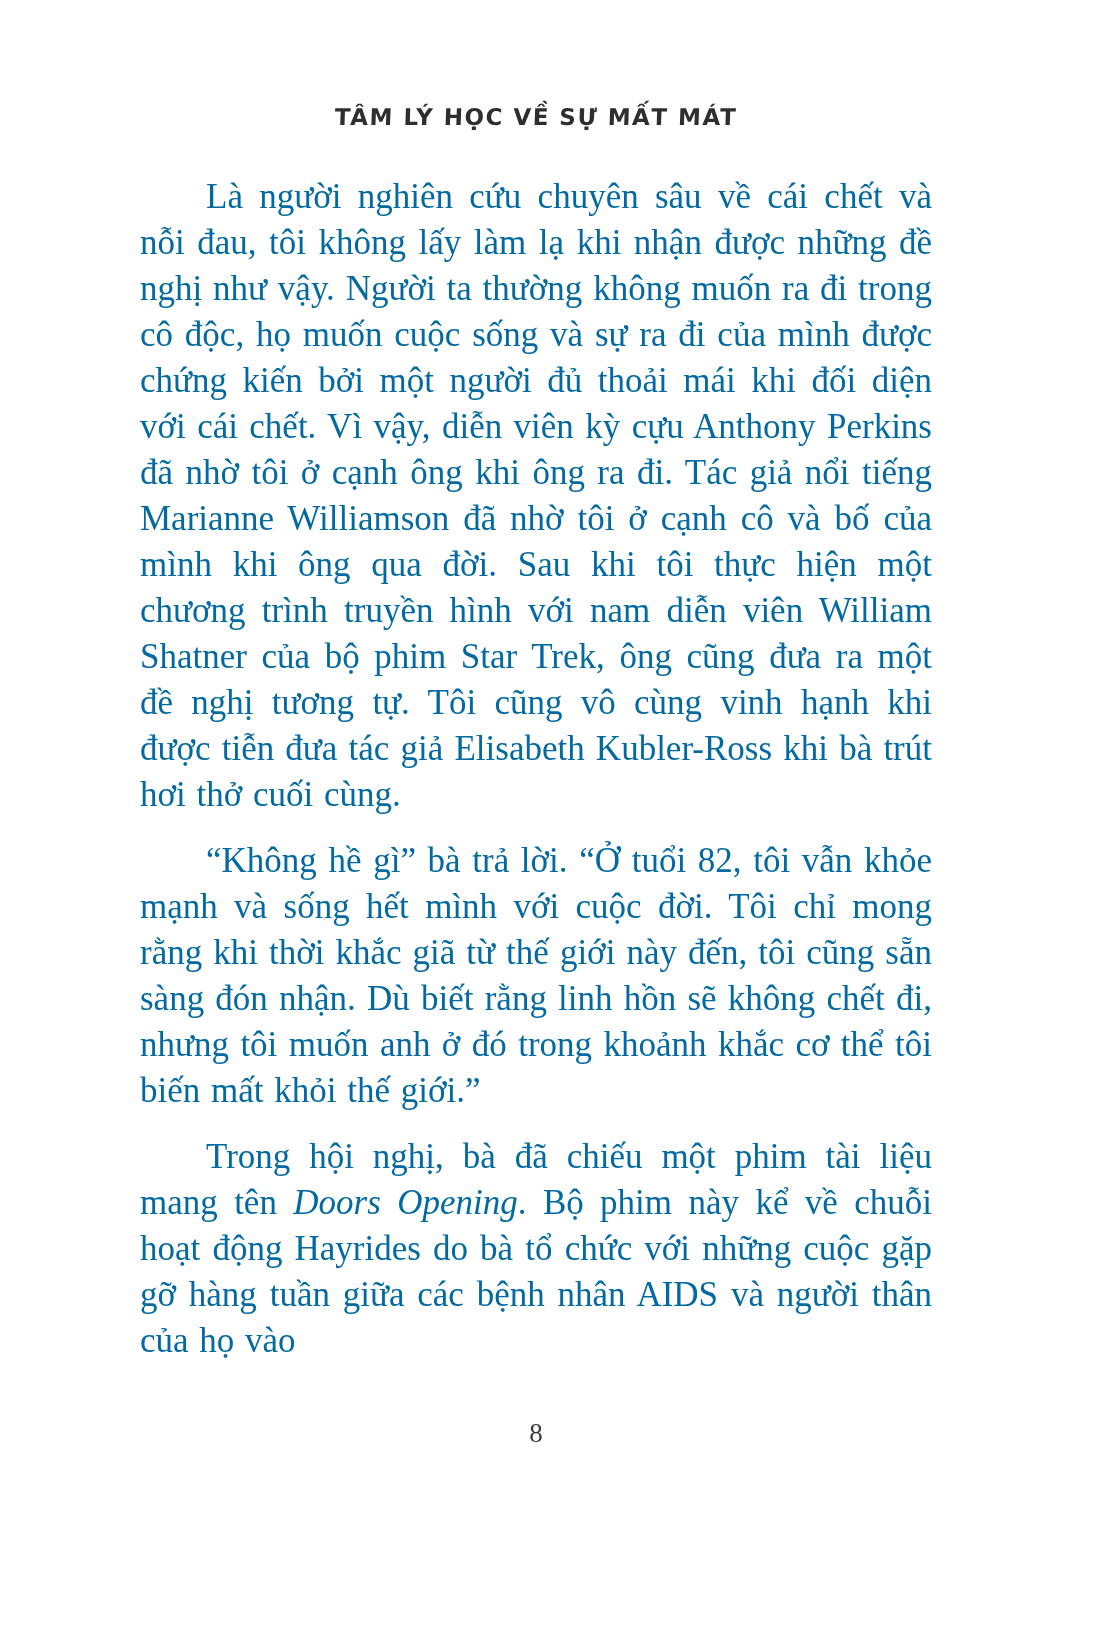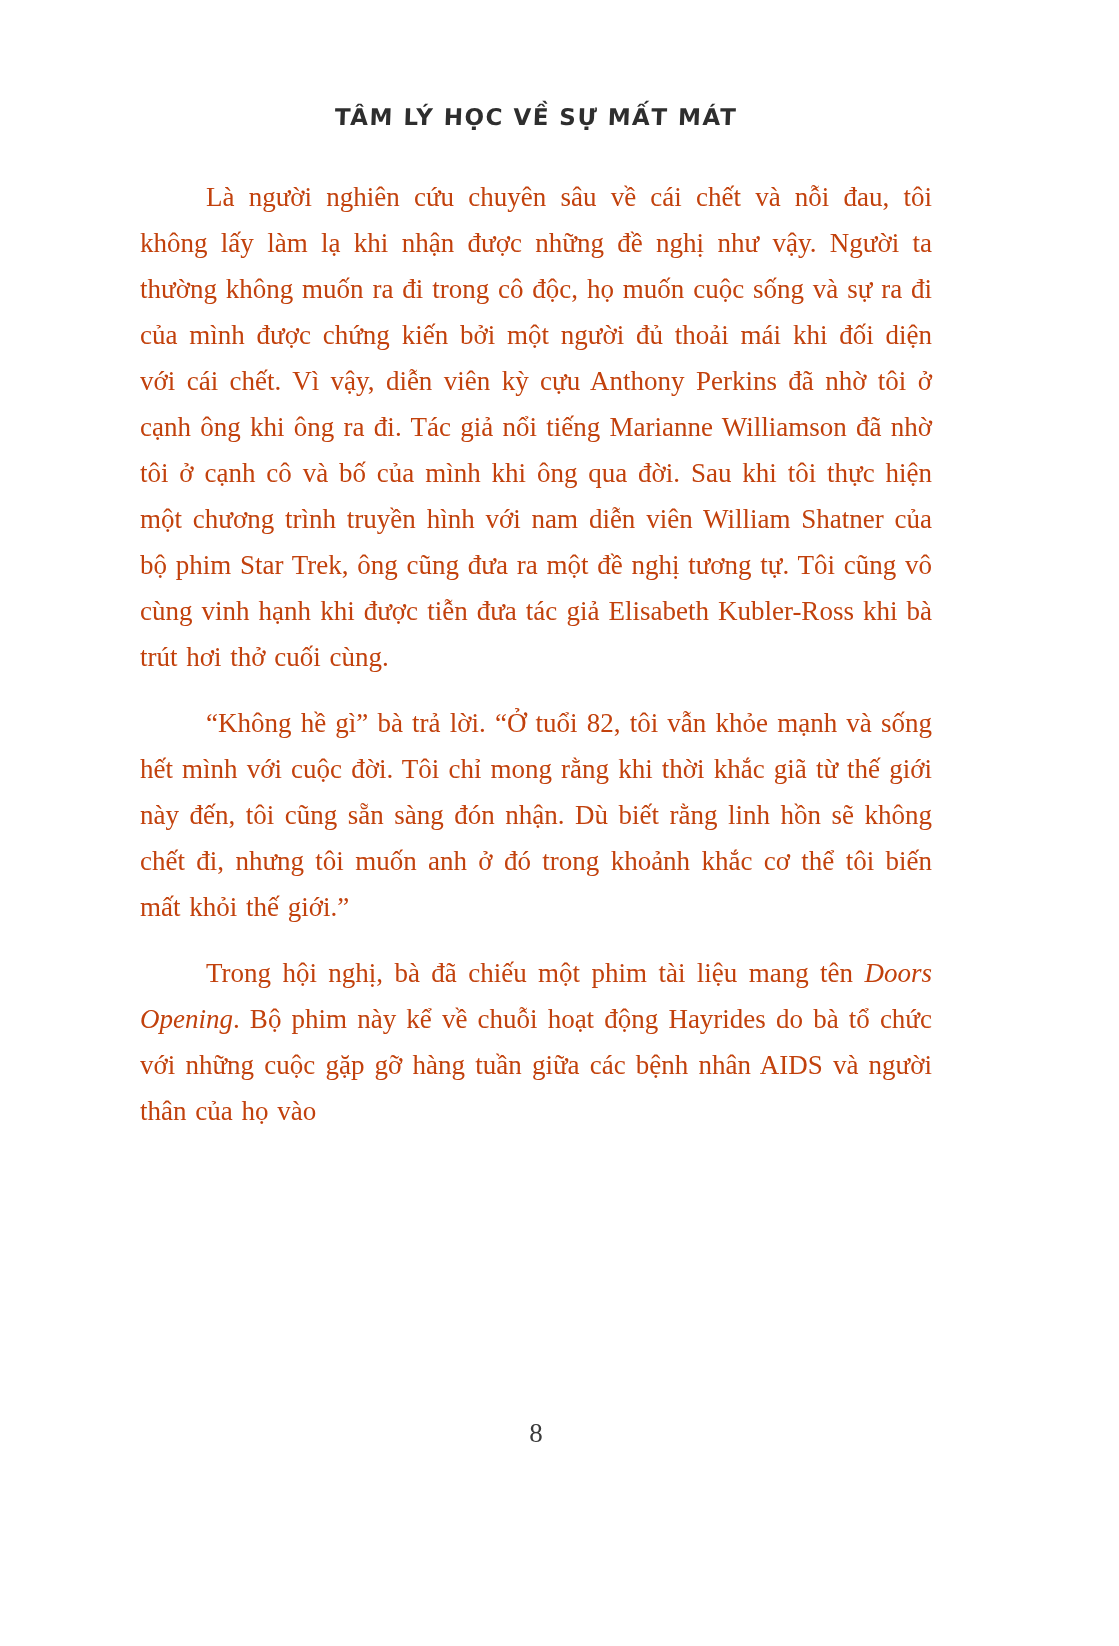--- a/index.html
+++ b/index.html
@@ -29,25 +29,25 @@
     text-align: center;
     font-family: "DejaVu Sans", "Liberation Sans", sans-serif;
     font-weight: 700;
     font-size: 23px;
     letter-spacing: 1.5px;
     color: #2e2e2e;
     transform: skewX(-2deg);
   }
   .body-text p {
     margin: 0 0 20px 0;
-    font-size: 27px;
+    font-size: 35px;
     line-height: 46px;
     text-align: justify;
     text-indent: 66px;
-    color: #c2410c;
+    color: #0369a1;
     word-spacing: 2px;
   }
   .body-text p:last-child {
     margin-bottom: 0;
   }
   .body-text i {
     font-style: italic;
   }
   .page-number {
     position: absolute;

